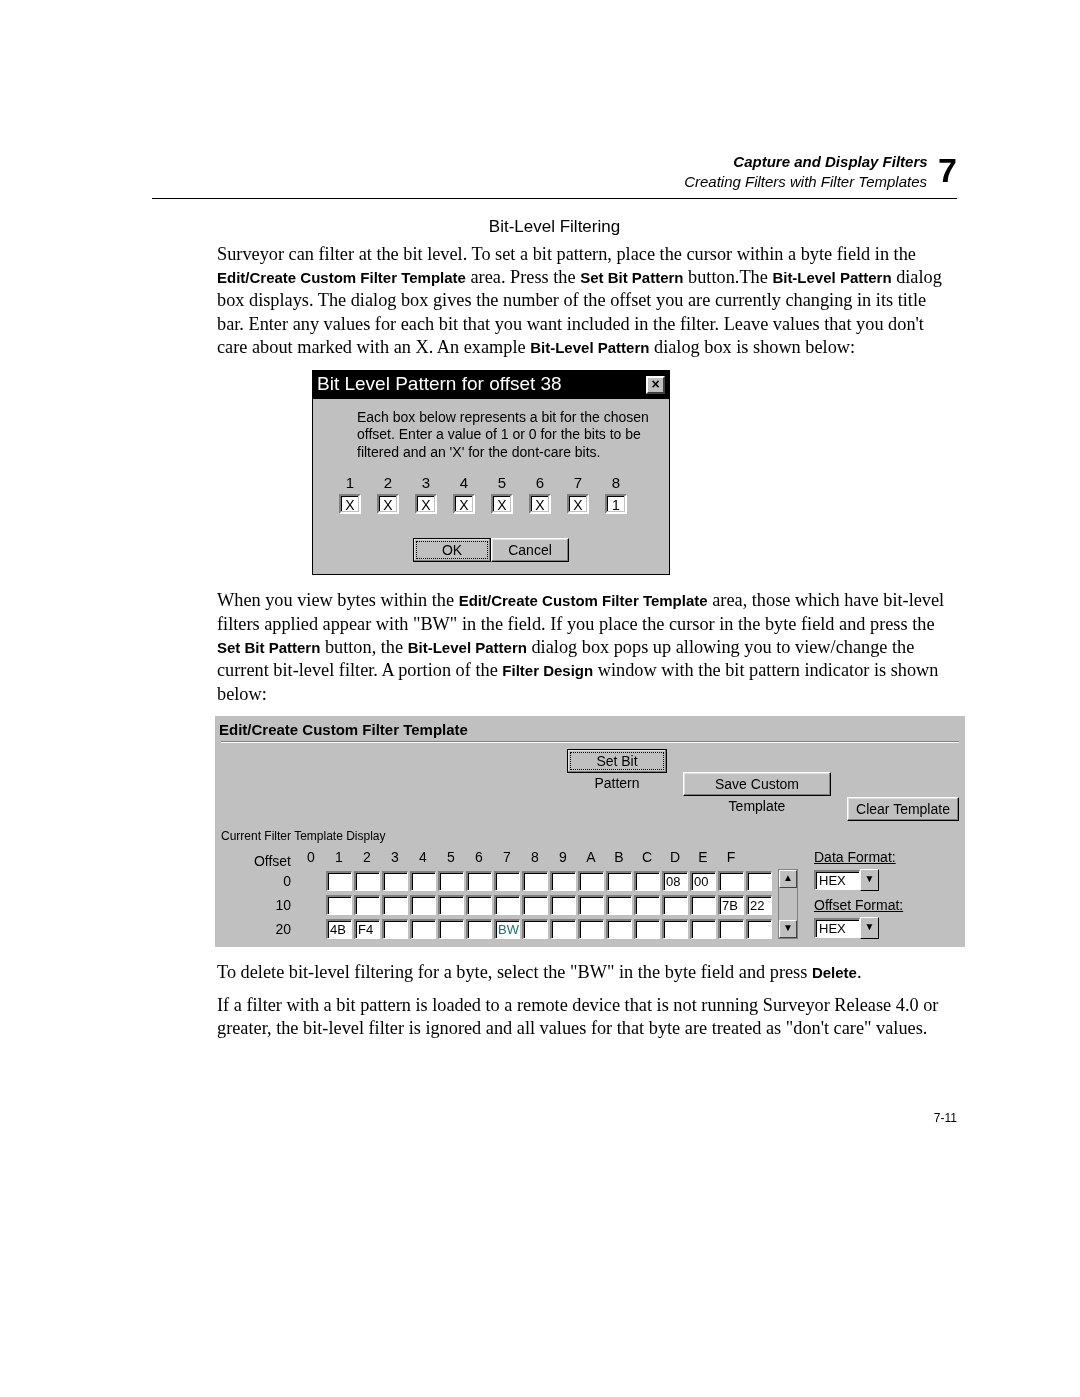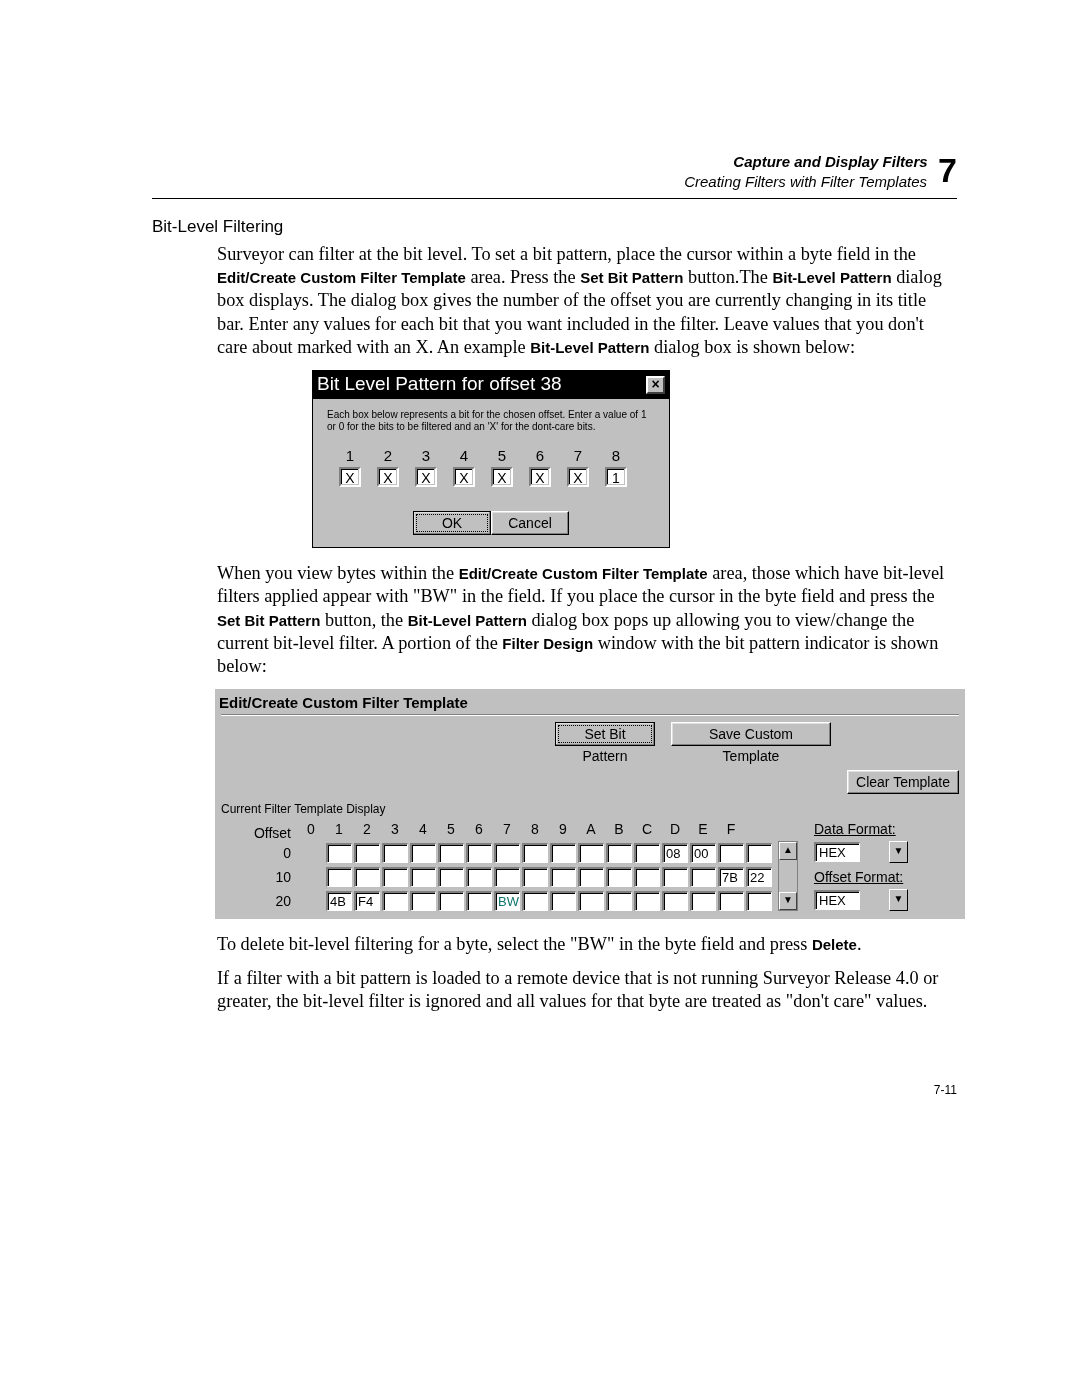--- a/index.html
+++ b/index.html
@@ -17,21 +17,21 @@
   }
   .header {
     text-align: right;
     margin-bottom: 6px;
     line-height: 1.25;
   }
   .header .line1 { font-weight: bold; font-style: italic; font-family: Arial, sans-serif; font-size: 15px;display:inline-block;vertical-align:middle;}
   .header .line2 { font-style: italic; font-family: Arial, sans-serif; font-size: 15px;display:inline-block;vertical-align:middle;}
   .chapnum { font-family: Arial, sans-serif; font-size: 34px; font-weight: bold; display:inline-block; vertical-align:middle; margin-left:6px; line-height:1;}
   .hr { border-top: 1px solid #000; margin-top: 2px; margin-bottom: 18px; }
-  .section-title { font-family: Arial, sans-serif; font-size: 17px; margin-bottom: 6px; }
+  .section-title { font-family: Arial, sans-serif; font-size: 17px; margin-bottom: 6px; text-align: center; }
   .body { margin-left: 65px; line-height: 1.28; font-size: 18.3px;}
   .body p { margin: 0 0 10px 0; text-align: left; }
   .sans-bold { font-family: Arial, sans-serif; font-weight: bold; font-size: 15px; }
 
   
   .dialog1 {
     width: 356px;
     margin: 8px 0 14px 95px;
     background: #c0c0c0;
     border: 1px solid #000;
@@ -55,21 +55,21 @@
     border-top:2px solid #fff;border-left:2px solid #fff;
     border-right:2px solid #404040;border-bottom:2px solid #404040;
     color:#000;
     font-weight:bold;
     font-size:14px;
     text-align:center;
     line-height:13px;
     box-sizing:border-box;
   }
   .dlgbody { padding: 10px 14px 12px 14px; }
-  .dlgtext { font-size:10px; line-height:1.25; margin-bottom:12px;}
+  .dlgtext { font-size:14px; line-height:1.25; margin-bottom:12px;margin-left:30px;}
   .bitsrow { display:flex; gap: 0; padding-left:4px;}
   .bitcol { width:38px; text-align:center; }
   .bitnum { font-size:15px; margin-bottom:2px;}
   .bitfield {
     width:22px;height:20px;margin:0 auto;
     background:#fff;
     border-top:2px solid #808080;border-left:2px solid #808080;
     border-right:2px solid #fff;border-bottom:2px solid #fff;
     box-shadow: inset -1px -1px 0 #c0c0c0, inset 1px 1px 0 #000;
     font-size:14px;line-height:18px;text-align:center;
@@ -126,21 +126,21 @@
     display:flex;flex-direction:column;justify-content:space-between;
   }
   .scrbtn{
     width:16px;height:16px;background:#c0c0c0;
     border-top:1px solid #fff;border-left:1px solid #fff;
     border-right:1px solid #404040;border-bottom:1px solid #404040;
     font-size:10px;text-align:center;line-height:14px;
   }
   .rightcol{margin-left:16px;font-size:14px;text-decoration:underline;}
   .combo{
-    display:inline-flex;align-items:center;margin-top:2px;margin-bottom:6px;gap:29px;
+    display:inline-flex;align-items:center;margin-top:2px;margin-bottom:6px;
   }
   .combo .cval{
     width:46px;height:20px;background:#fff;
     border-top:2px solid #808080;border-left:2px solid #808080;
     border-right:1px solid #fff;border-bottom:1px solid #fff;
     box-shadow: inset 1px 1px 0 #000;
     padding-left:3px;line-height:18px;font-size:13px;box-sizing:border-box;
   }
   .combo .cbtn{
     width:17px;height:20px;background:#c0c0c0;
@@ -225,21 +225,21 @@
     </p>
 
     <div class="panel2wrap">
       <div class="panel2">
         <div class="group-title">Edit/Create Custom Filter Template</div>
         <div class="group-line"></div>
         <div class="toolbar">
           <div style="width:248px;"></div>
           <div class="toolbar-right">
             <div class="winbtn default" style="width:100px;">Set Bit Pattern</div>
-            <div class="winbtn" style="width:160px;">Save Custom Template</div>
+            <div class="winbtn" style="width:148px;margin-top:23px;">Save Custom Template</div>
             <div class="winbtn" style="width:112px;margin-top:48px;">Clear Template</div>
           </div>
         </div>
         <div class="subgroup">Current Filter Template Display</div>
         <div class="hexgrid">
           <div class="rowlabels">
             <div style="height:20px;">Offset</div>
             <div id="rl0">0</div>
             <div id="rl1">10</div>
             <div id="rl2">20</div>

